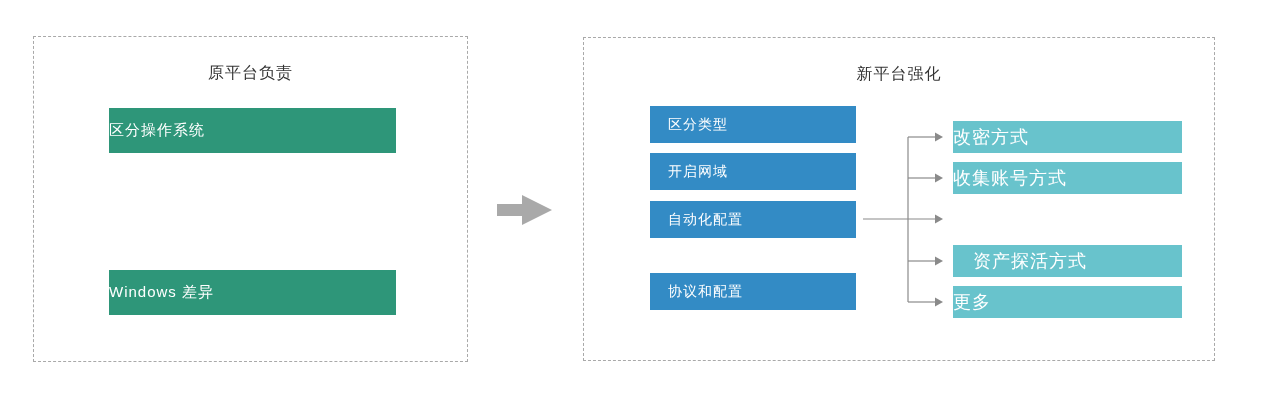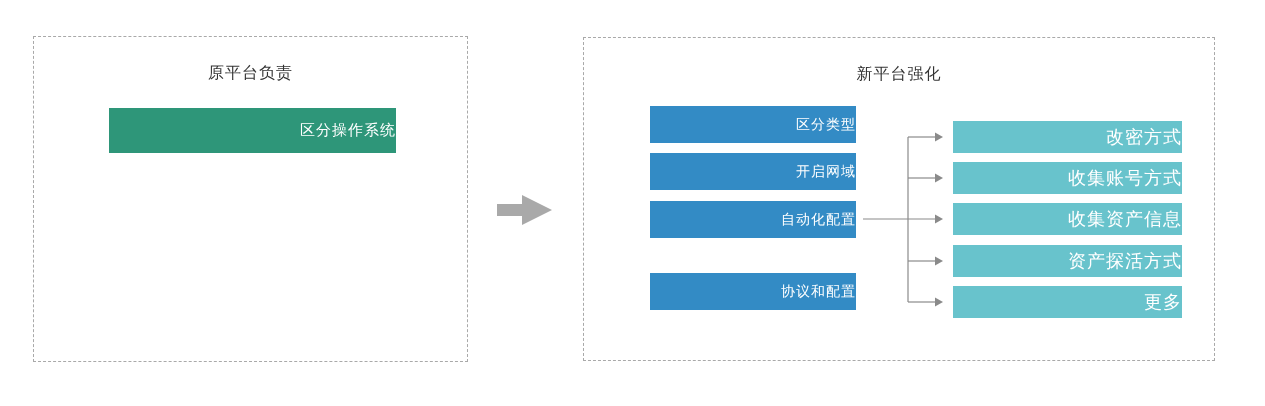--- a/index.html
+++ b/index.html
@@ -32,21 +32,21 @@
     text-align: center;
     font-size: 16px;
     font-weight: 500;
     color: #333333;
     letter-spacing: 1px;
   }
   .bar {
     position: absolute;
     display: flex;
     align-items: center;
-    justify-content: flex-end;
+    justify-content: flex-start;
     color: #ffffff;
     letter-spacing: 1px;
     box-sizing: border-box;
   }
   .bar-green {
     left: 75px;
     width: 287px;
     height: 45px;
     font-size: 15px;
     background: var(--green, #2e9679);
@@ -75,20 +75,23 @@
 </style>
 </head>
 <body>
 
 <div class="page">
 
   <section class="panel panel-left">
     <h2 class="panel-title">原平台负责</h2>
     <div class="bar bar-green" style="top:71px;">
       <span>区分操作系统</span>
+    </div>
+    <div class="bar bar-green" style="top:233px;">
+      <span>Windows 差异</span>
     </div>
   </section>
 
   <svg class="overlay-svg" style="left:496px; top:194px;" width="58" height="32" viewBox="0 0 58 32">
     <polygon points="1,10 26,10 26,1 56,16 26,31 26,22 1,22" fill="#a9a9a9"></polygon>
   </svg>
 
   <section class="panel panel-right">
     <h2 class="panel-title">新平台强化</h2>
 
@@ -122,23 +125,20 @@
         <polygon points="351,259.5 359,264 351,268.5"></polygon>
       </g>
     </svg>
 
     <div class="bar bar-teal" style="top:83px;">
       <span>改密方式</span>
     </div>
     <div class="bar bar-teal" style="top:124px;">
       <span>收集账号方式</span>
     </div>
-    <div class="bar bar-teal" style="top:165px;">
-      <span>收集资产信息</span>
-    </div>
     <div class="bar bar-teal" style="top:207px;padding-left:20px;">
       <span>资产探活方式</span>
     </div>
     <div class="bar bar-teal" style="top:248px;">
       <span>更多</span>
     </div>
   </section>
 
 </div>
 

